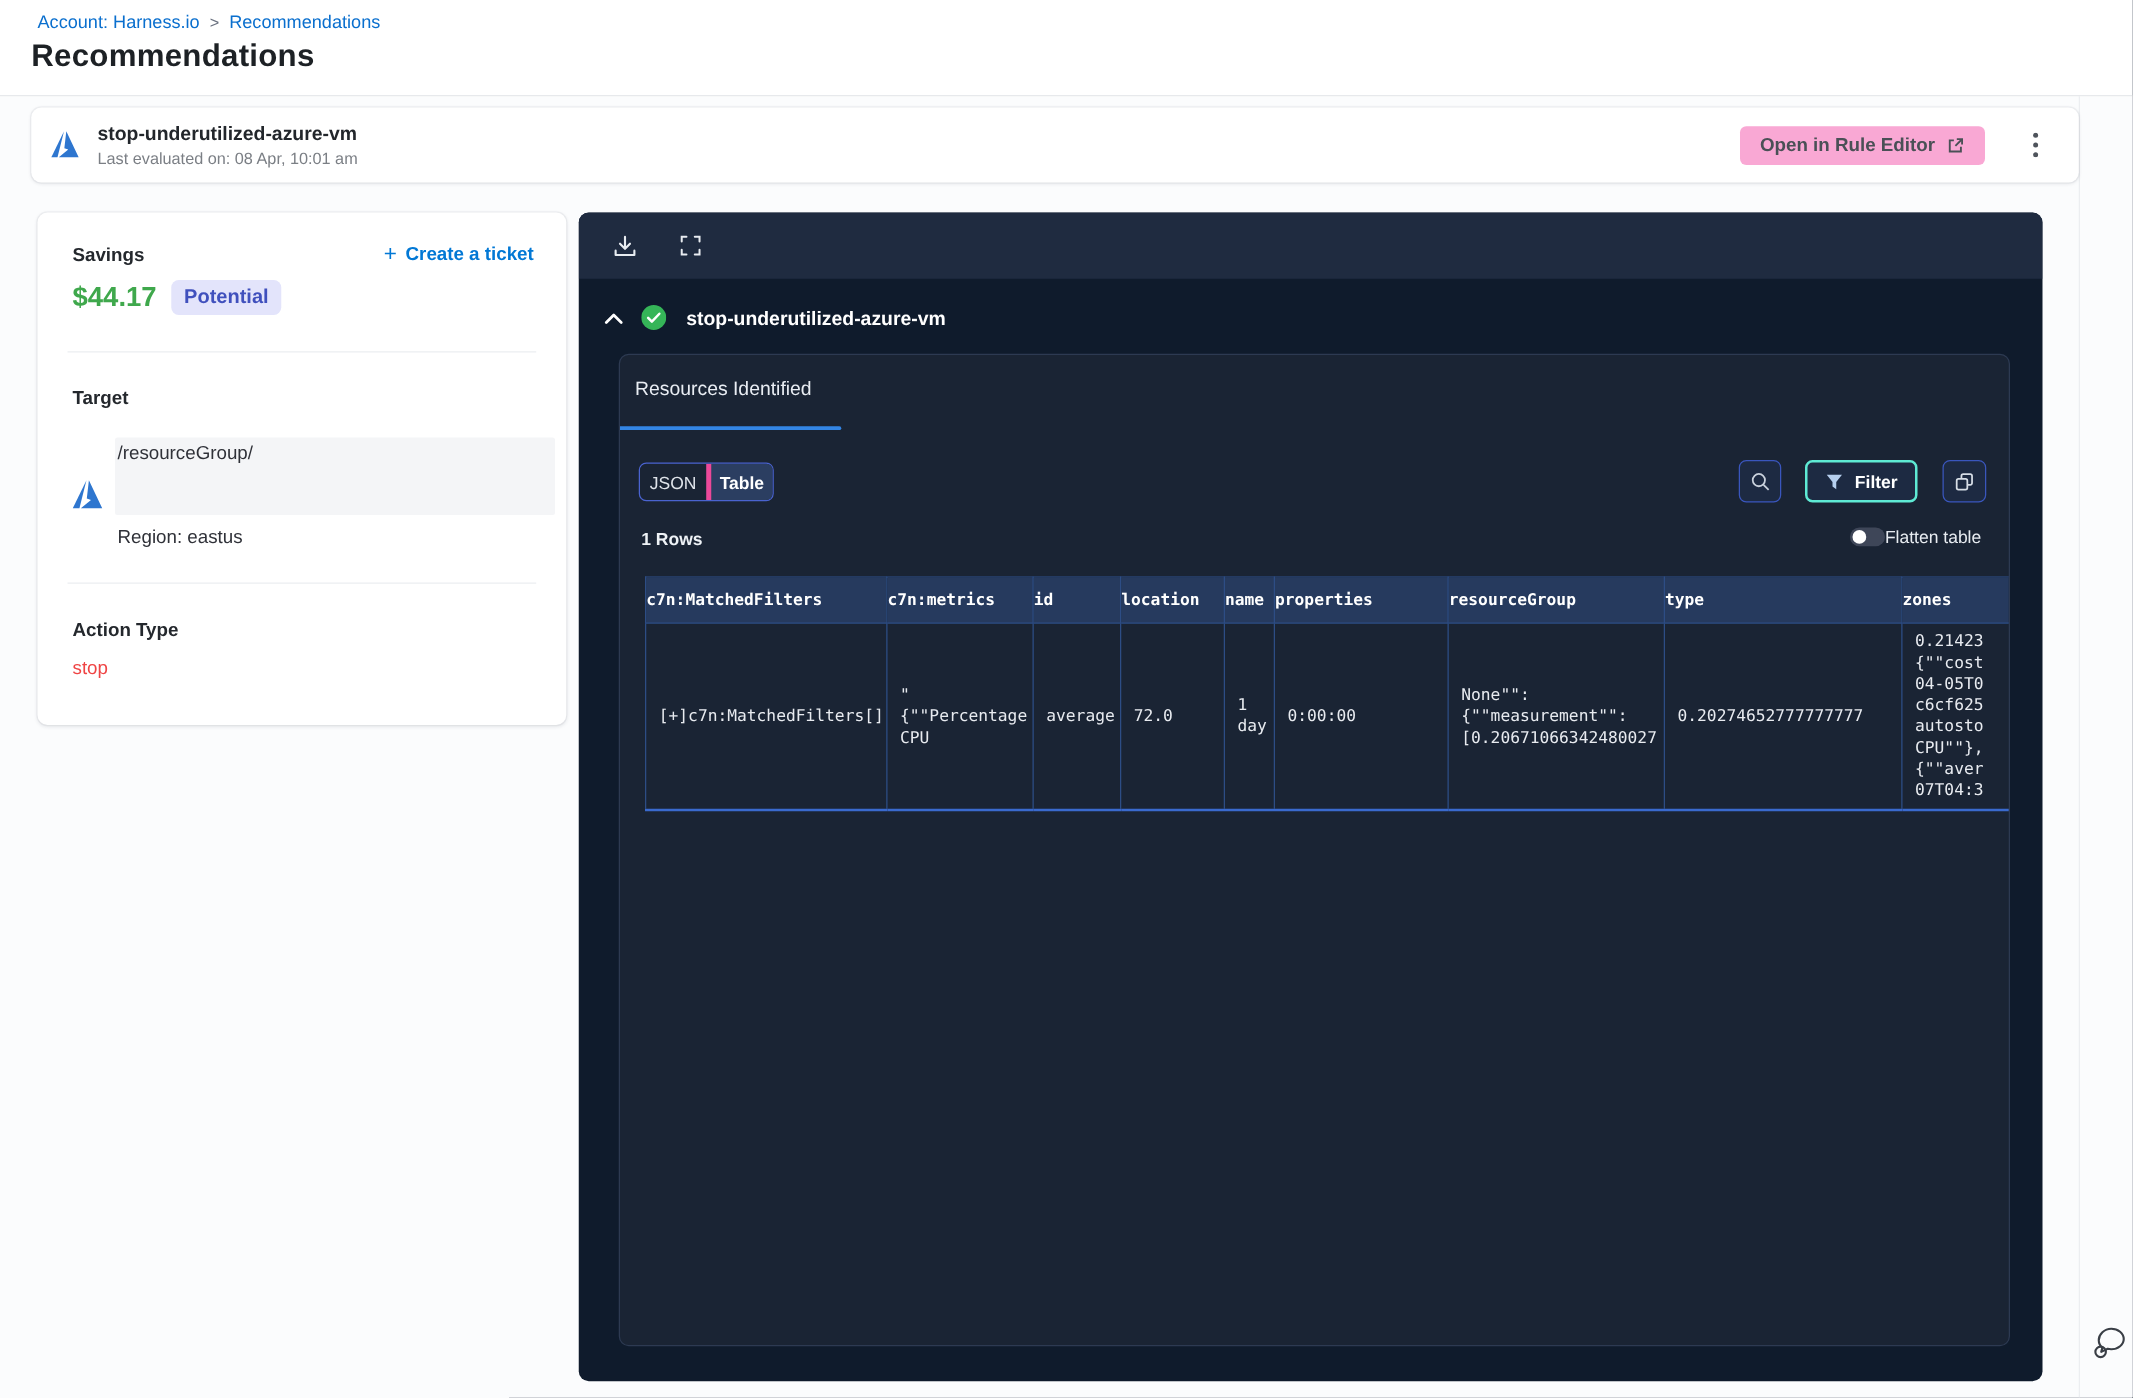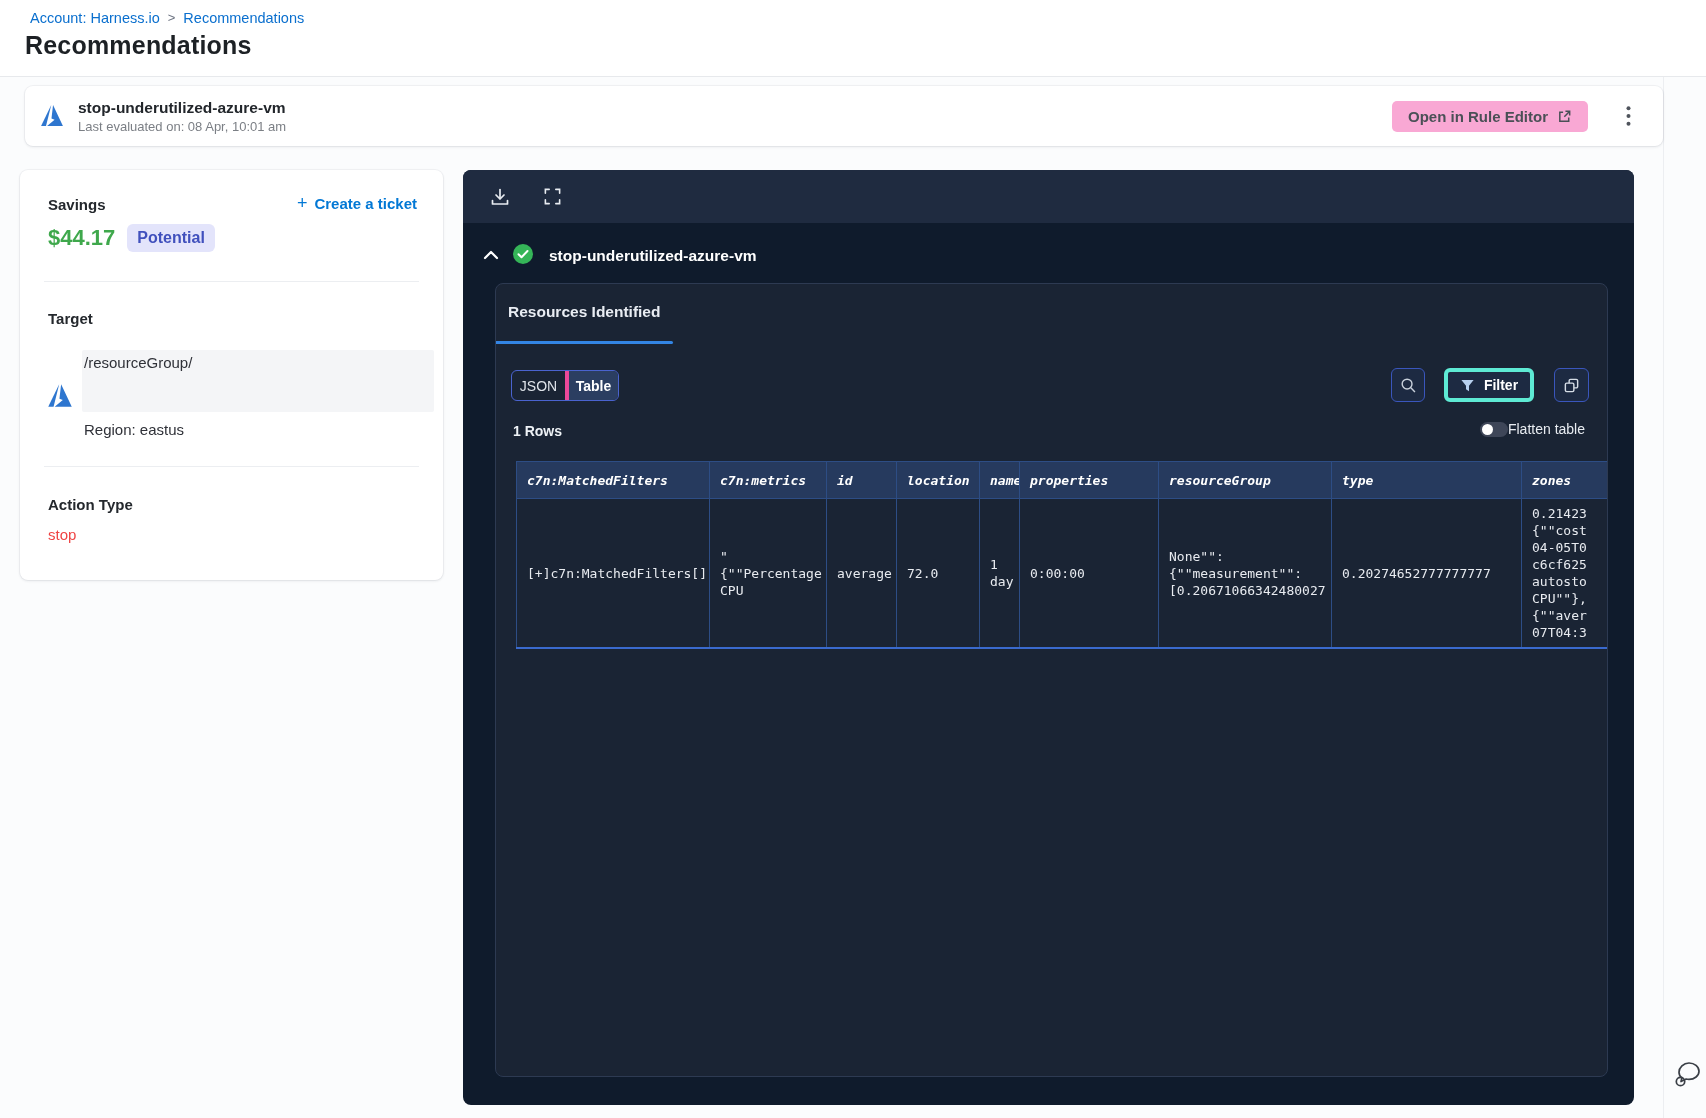--- a/index.html
+++ b/index.html
@@ -22,21 +22,21 @@
   .hc-logo { width:26px; height:26px; margin-right:13px; flex:none; }
   .hc-titles { display:flex; flex-direction:column; gap:2px; }
   .hc-title { font-size:15.5px; font-weight:700; color:#22262b; }
   .hc-sub { font-size:13px; color:#7b7f85; }
   .hc-spacer { flex:1; }
   .rule-editor-btn { height:31px; background:#f9a8d4; border:none; border-radius:5px; padding:0 16px; font-family:inherit;
                      font-size:15px; font-weight:700; color:#4a5056; display:flex; align-items:center; gap:9px; cursor:pointer; }
   .kebab { width:26px; height:26px; margin-left:27px; display:flex; align-items:center; justify-content:center; cursor:pointer; }
 
   
-  .details-card { position:absolute; left:20px; top:170px; width:423px; height:410px; background:#fff; border-radius:8px;
+  .details-card { position:absolute; left:30px; top:170px; width:423px; height:410px; background:#fff; border-radius:8px;
                   box-shadow:0 1px 3px rgba(25,35,55,.10), 0 0 0 1px rgba(25,35,55,.04); }
   .dc-label { position:absolute; font-size:15px; font-weight:700; color:#24282d; }
   .savings-label { left:28px; top:26px; }
   .create-ticket { position:absolute; right:26px; top:25px; color:#0278d5; font-size:15px; font-weight:700; display:flex; gap:7px; align-items:center; cursor:pointer; text-decoration:none; }
   .plus { font-size:18px; font-weight:400; line-height:15px; }
   .amount-row { position:absolute; left:28px; top:54px; display:flex; align-items:center; gap:12px; }
   .amount { font-size:22px; font-weight:800; color:#3fa84c; }
   .badge { background:#e3e4fb; color:#4050bd; font-size:16px; font-weight:700; padding:5px 10px; border-radius:6px; }
   .dc-div { position:absolute; left:24px; right:24px; height:1px; background:#eceef1; }
   .div1 { top:111px; } .div2 { top:296px; }
@@ -50,43 +50,43 @@
 
   
   .results-panel { position:absolute; left:463px; top:170px; width:1171px; height:935px; background:#0f1b2c; border-radius:8px; overflow:hidden; }
   .panel-toolbar { height:53px; background:#1f2b40; display:flex; align-items:center; padding-left:27px; gap:33px; }
   .tool-icon { width:20px; height:20px; cursor:pointer; display:flex; }
   .collapse-icon { position:absolute; left:20px; top:80px; width:16px; height:12px; cursor:pointer; }
   .check-icon { position:absolute; left:50px; top:74px; width:20px; height:20px; }
   .panel-title { position:absolute; left:86px; top:77px; font-size:15.5px; font-weight:700; color:#ffffff; }
 
   .inner-panel { position:absolute; left:32px; top:113px; width:1113px; height:794px; background:#1a2434; border:1px solid #2d3a52; border-radius:8px; }
-  .tab { position:absolute; left:12px; top:19px; font-size:15.5px; font-weight:700; color:#e9edf3; cursor:pointer; }
+  .tab { position:absolute; left:12px; top:19px; font-size:15.5px; font-weight:400; color:#e9edf3; cursor:pointer; }
   .tab-underline { position:absolute; left:0; top:57px; width:177px; height:3px; background:#3385e4; border-radius:0 2px 2px 0; }
 
   .seg { position:absolute; left:15px; top:86px; height:31px; display:flex; border:1px solid #4a63cf; border-radius:6px; overflow:hidden; }
   .seg-item { width:53px; display:flex; align-items:center; justify-content:center; font-size:14px; color:#dfe4ea; cursor:pointer; }
   .seg-item.sel { background:#2b3e61; color:#fff; font-weight:700; border-left:4px solid #ec4899; }
 
   .icon-btn { position:absolute; top:84px; width:34px; height:34px; background:#1d2a42; border:1px solid #3a56bd; border-radius:6px;
               display:flex; align-items:center; justify-content:center; cursor:pointer; }
   .search-btn { left:895px; } .copy-btn { left:1058px; width:35px; }
-  .filter-btn { position:absolute; left:948px; top:84px; width:90px; height:34px; background:#1d2a42; border:4px solid #5eead4; border-radius:6px;
+  .filter-btn { position:absolute; left:948px; top:84px; width:90px; height:34px; background:#1d2a42; border:2px solid #5eead4; border-radius:6px;
                 display:flex; align-items:center; justify-content:center; gap:9px; color:#fff; font-size:14px; font-weight:700; font-family:inherit; cursor:pointer; }
 
   .rows-count { position:absolute; left:17px; top:139px; font-size:14px; font-weight:700; color:#eef2f6; }
   .flatten { position:absolute; right:22px; top:137px; display:flex; align-items:center; gap:0; }
   .toggle { width:28px; height:15px; background:#3e4658; border-radius:8px; position:relative; cursor:pointer; }
   .toggle .knob { position:absolute; left:2px; top:2px; width:11px; height:11px; background:#fff; border-radius:50%; }
   .flatten-label { font-size:14px; color:#e8ecf1; }
 
   .tbl-wrap { position:absolute; left:20px; top:177px; right:0; height:190px; overflow:hidden; }
   table.res { border-collapse:collapse; table-layout:fixed; width:1093px; font-family:"DejaVu Sans Mono", monospace; }
-  table.res th { height:37px; background:#263a5e; color:#ffffff; font-size:13px; font-weight:700; text-align:left; padding:0 10px;
-                 border:1px solid #2d4d85; white-space:nowrap; overflow:hidden;font-style:italic; }
+  table.res th { height:37px; background:#263a5e; color:#ffffff; font-size:13px; font-weight:700; text-align:left; padding:0 0;
+                 border:1px solid #2d4d85; white-space:nowrap; overflow:hidden; }
   table.res td { height:142px; vertical-align:middle; padding:6px 10px; border:1px solid #2d4d85; border-bottom:2px solid #3a6ace;
                  color:#e8ebf0; font-size:13px; line-height:17px; white-space:pre; overflow:hidden; }
   td.cell-link { color:#6db4dd; cursor:pointer; }
 
   .chat-icon { position:absolute; left:1671px; top:1057px; width:32px; height:36px; cursor:pointer; }
 
   svg { display:block; }
 </style>
 </head>
 <body>

